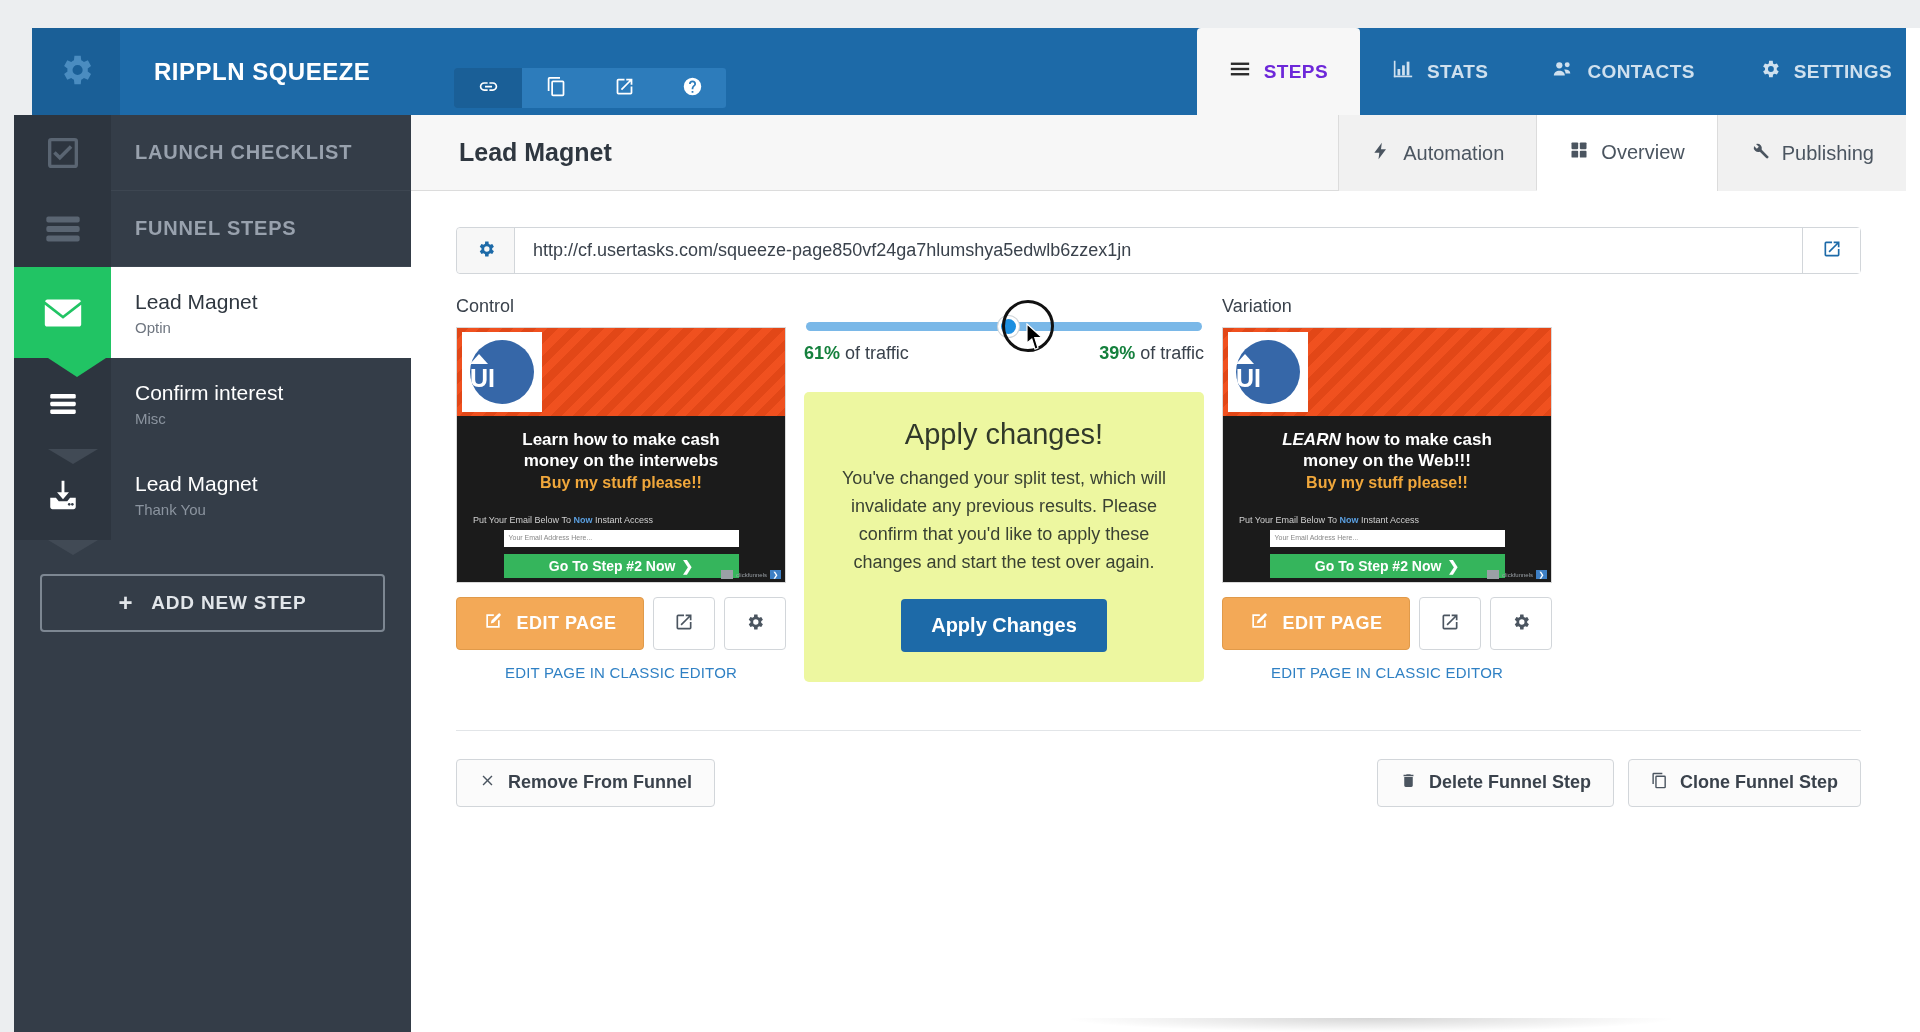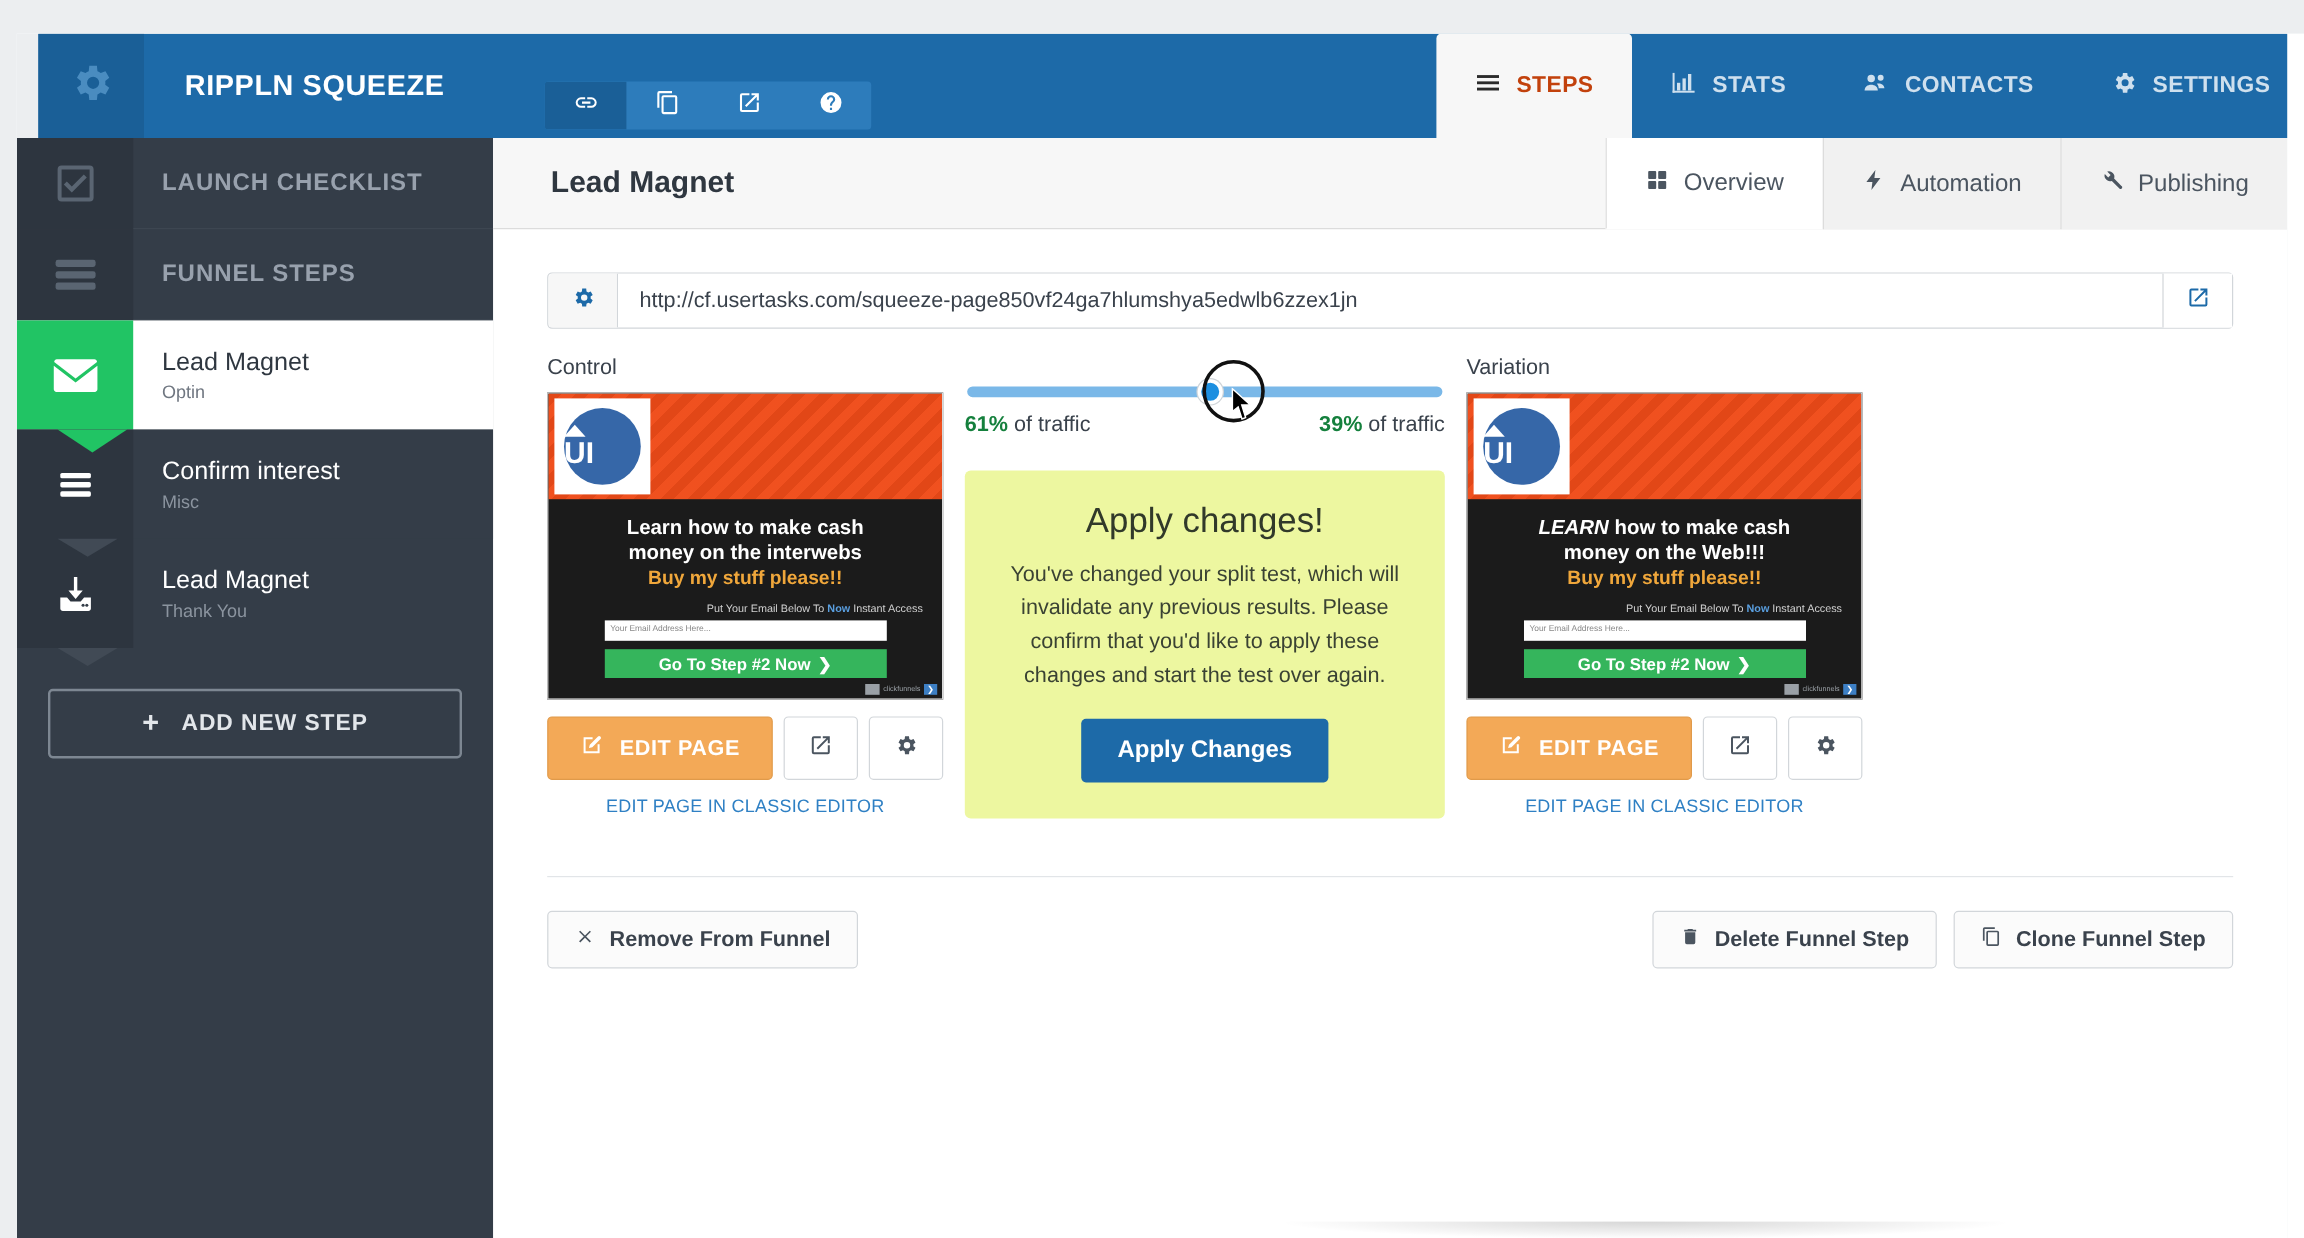--- a/index.html
+++ b/index.html
@@ -56,21 +56,21 @@
   .icon-btn svg { width: 21px; height: 21px; fill: #ffffff; }
 
   .nav-tabs { position: absolute; right: 0; top: 0; height: 87px; display: flex; }
   .nav-tab {
     height: 87px; display: flex; align-items: center; gap: 13px;
     padding: 0 32px; cursor: pointer;
     color: #cfe0ee; font-size: 19px; font-weight: bold; letter-spacing: 0.4px;
   }
   .nav-tab svg { width: 22px; height: 22px; fill: #cfe0ee; }
   .nav-tab.active {
-    background: #f7f7f7; color: #c2410c;
+    background: #f7f7f7; color: #6d28d9;
     border-top-left-radius: 4px; border-top-right-radius: 4px;
   }
   .nav-tab.active svg { fill: #2b2b2b; }
 
   
   .sidebar {
     position: absolute; left: 0; top: 87px; width: 397px; height: 917px;
     background: #343d48;
   }
   .side-head {
@@ -195,21 +195,21 @@
     color: #fff; font-weight: bold; font-size: 25px; line-height: 1;
   }
   .ui-circle .tri {
     width: 0; height: 0; border-left: 9px solid transparent; border-right: 9px solid transparent;
     border-bottom: 10px solid #fff; margin-bottom: 2px;
   }
   .thumb-body { padding: 14px 16px 18px 16px; }
   .th-h1 { color: #ffffff; font-size: 17px; font-weight: bold; line-height: 1.22; text-align: center; }
   .th-h1 em { font-style: italic; }
   .th-h2 { color: #f0a73b; font-size: 16px; font-weight: bold; text-align: center; margin-top: 3px; }
-  .th-sub { color: #d0d0d0; font-size: 9px; text-align: right; margin-top: 10px; }
+  .th-sub { color: #d0d0d0; font-size: 9px; text-align: left; margin-top: 23px; }
   .th-sub b { color: #5a9fe0; }
   .th-input {
     margin: 5px auto 0 auto; width: 235px; height: 17px; background: #ffffff;
     font-size: 7px; color: #888; padding: 4px 0 0 5px;
   }
   .th-cta {
     margin: 7px auto 0 auto; width: 235px; height: 24px; background: #35b55c;
     color: #fff; font-size: 14px; font-weight: bold;
     display: flex; align-items: center; justify-content: center; gap: 6px;
   }
@@ -462,38 +462,38 @@
           <span>ADD NEW STEP</span>
         </div>
       </div>
     </div>
 
     <div class="main">
 
       <div class="sub-header">
         <div class="sub-title">Lead Magnet</div>
         <div class="sub-tabs">
+          <div class="sub-tab">
+            <span>
+              <svg viewBox="0 0 24 24">
+                  <path d="M13 2L4 14h6l-1 8 9-12h-6l1-8z"></path>
+                </svg>
+            </span>
+            <span>Automation</span>
+          </div>
           <div class="sub-tab active">
             <span>
               <svg viewBox="0 0 24 24">
                   <rect x="3" y="3" width="8" height="8" rx="1"></rect>
                   <rect x="13" y="3" width="8" height="8" rx="1"></rect>
                   <rect x="3" y="13" width="8" height="8" rx="1"></rect>
                   <rect x="13" y="13" width="8" height="8" rx="1"></rect>
                 </svg>
             </span>
             <span>Overview</span>
-          </div>
-          <div class="sub-tab">
-            <span>
-              <svg viewBox="0 0 24 24">
-                  <path d="M13 2L4 14h6l-1 8 9-12h-6l1-8z"></path>
-                </svg>
-            </span>
-            <span>Automation</span>
           </div>
           <div class="sub-tab">
             <span>
               <svg viewBox="0 0 24 24">
                   <path d="M21.7 18.2l-7.6-7.6a5.5 5.5 0 0 0-6.9-7l3.4 3.4-2.4 2.4L4.8 6a5.5 5.5 0 0 0 7 6.9l7.6 7.6a1.7 1.7 0 0 0 2.4-2.4z"></path>
                 </svg>
             </span>
             <span>Publishing</span>
           </div>
         </div>

